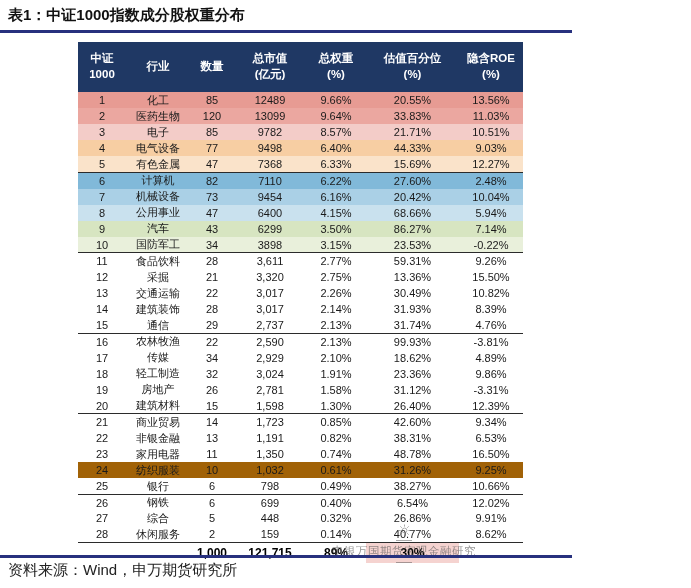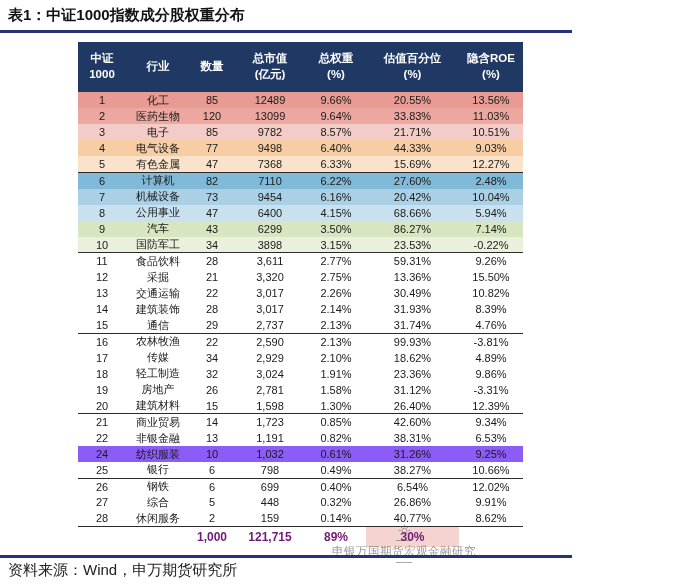--- a/index.html
+++ b/index.html
@@ -16,21 +16,21 @@
   col.c0{width:48px} col.c1{width:64px} col.c2{width:44px} col.c3{width:72px}
   col.c4{width:60px} col.c5{width:93px} col.c6{width:64px}
 
   thead th { background:#1F3864; color:#fff; font-size:11.5px; font-weight:bold;
     height:50px; text-align:center; vertical-align:middle; line-height:1.35; padding:0 1px; }
 
   tbody td { height:16.1px; font-size:11px; color:#1a1a1a; text-align:center;
     vertical-align:middle; white-space:nowrap; overflow:hidden; }
   tr.sep td { border-bottom:1.5px solid #2b2b2b; }
 
-  tfoot td { height:20px; font-size:12px; font-weight:bold; color:#701a75; text-align:center;
+  tfoot td { height:20px; font-size:12px; font-weight:bold; color:#000000; text-align:center;
     vertical-align:middle; border-top:1px solid #2b2b2b; }
   tfoot td.hl { background:#F5D3D0; }
 
   .source { position:absolute; left:8px; top:561px; font-size:15px; color:#222; }
 
   .watermark { position:absolute; left:332px; top:524px; display:flex; align-items:center;
     gap:3px; color:rgba(85,85,85,0.62); font-size:11.5px; letter-spacing:0.5px;
     pointer-events:none; white-space:nowrap;flex-direction:column; }
   .wm-line { display:inline-block; width:16px; height:1px; background:rgba(85,85,85,0.5); }
   .wm-icon svg { display:block; opacity:0.55; }
@@ -275,21 +275,30 @@
         </tr>
         <tr style="background: rgb(255, 255, 255);">
           <td>22</td>
           <td>非银金融</td>
           <td>13</td>
           <td>1,191</td>
           <td>0.82%</td>
           <td>38.31%</td>
           <td>6.53%</td>
         </tr>
-        <tr style="background: #8b5cf6;">
+        <tr style="background: rgb(255, 255, 255);">
+          <td>23</td>
+          <td>家用电器</td>
+          <td>11</td>
+          <td>1,350</td>
+          <td>0.74%</td>
+          <td>48.78%</td>
+          <td>16.50%</td>
+        </tr>
+        <tr style="background: #a16207;">
           <td>24</td>
           <td>纺织服装</td>
           <td>10</td>
           <td>1,032</td>
           <td>0.61%</td>
           <td>31.26%</td>
           <td>9.25%</td>
         </tr>
         <tr class="sep" style="background: rgb(255, 255, 255);">
           <td>25</td>

